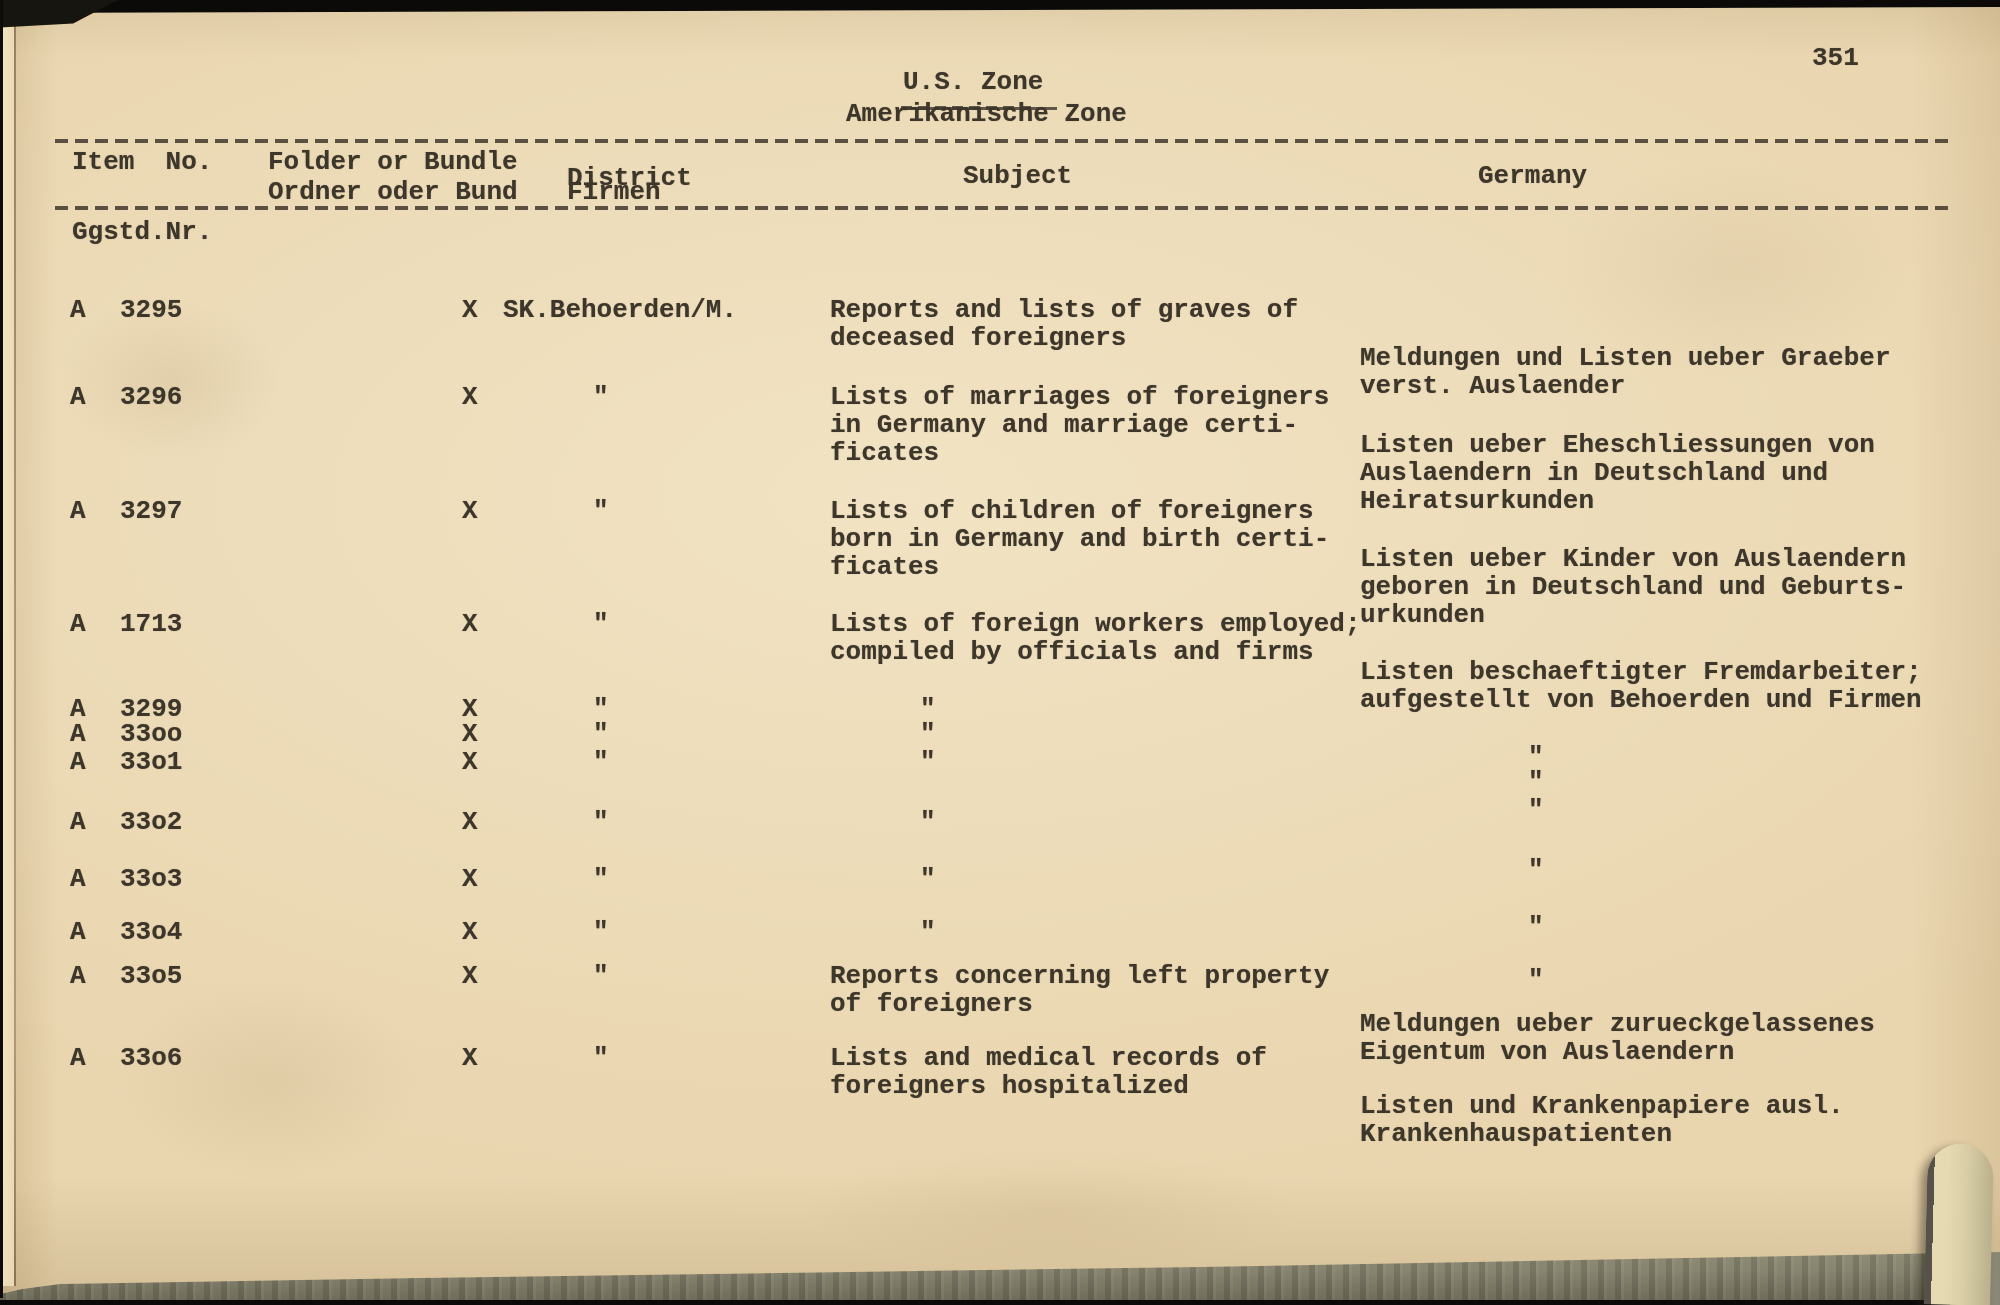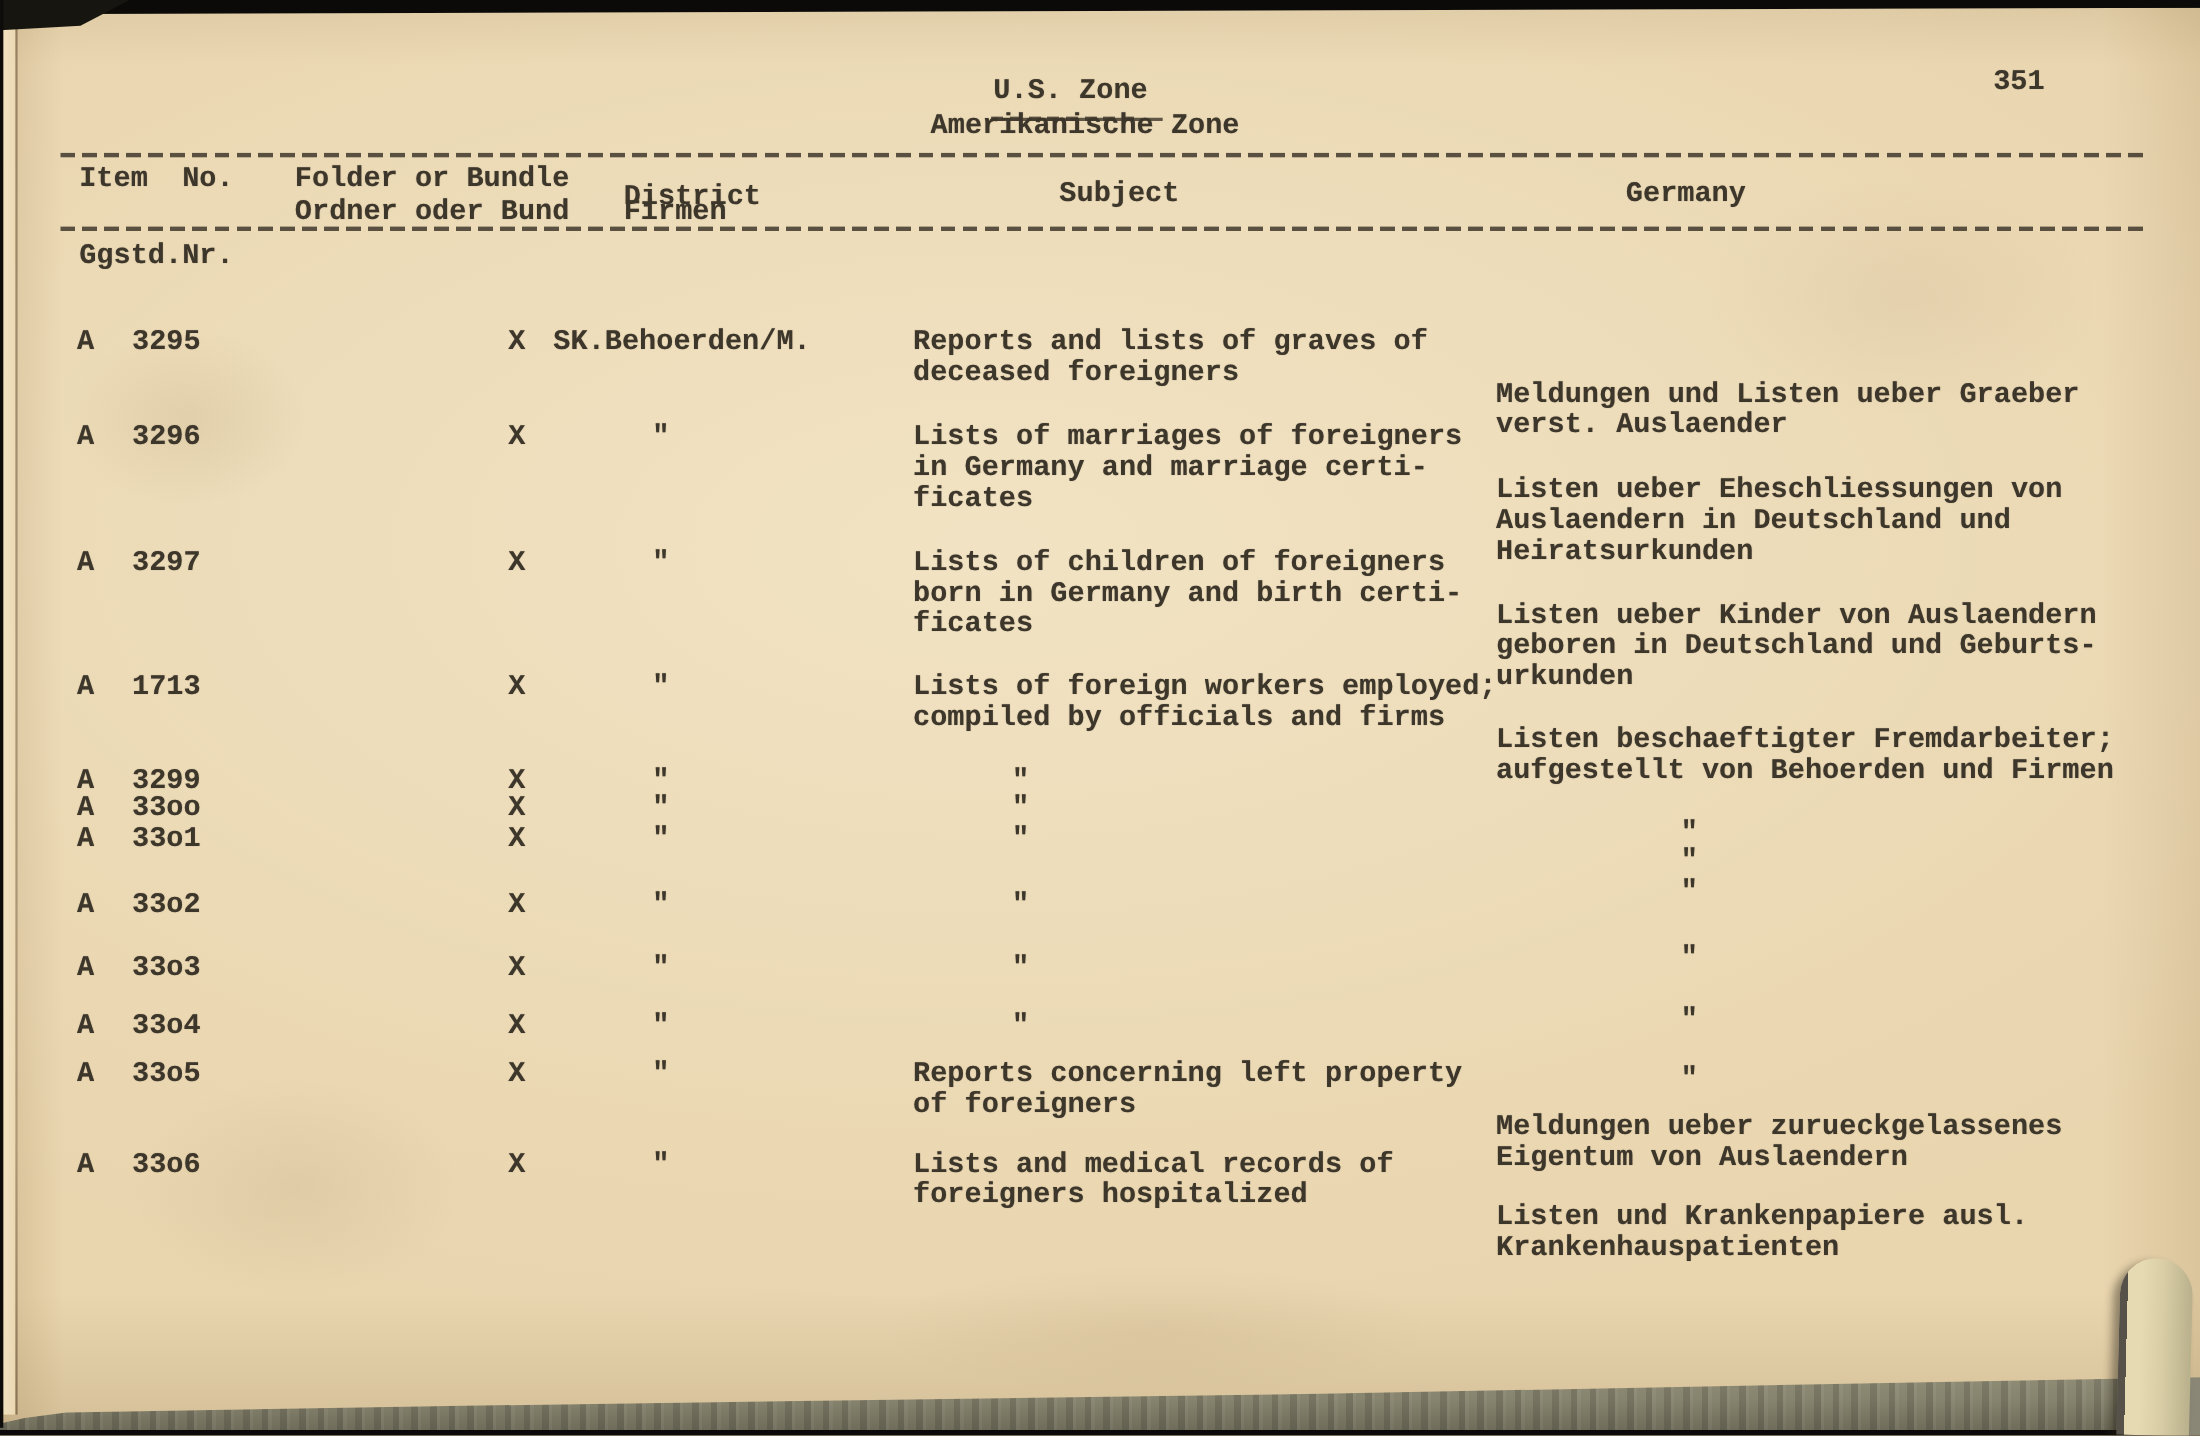--- a/index.html
+++ b/index.html
@@ -65,21 +65,21 @@
   
   .ink{
     color:#3d362b;
     font-weight:700;
     font-size:26px;
     line-height:28px;
     white-space:pre;
     text-shadow:0 0 1px rgba(61,54,43,.45);
   }
   .abs{ position:absolute; }
-  .page-number{ left:1812px; top:60px; }
+  .page-number{ left:1812px; top:44px; }
   .title-en{ left:903px; top:68px; border-bottom:3px solid rgba(61,54,43,.8); padding-right:14px; padding-bottom:11px;}
   .title-underline-dashed{
     position:absolute;left:901px;top:106px;width:136px;height:4px;
     background:repeating-linear-gradient(90deg, rgba(61,54,43,.8) 0 11px, rgba(0,0,0,0) 11px 17px);
   }
   .title-de{ left:846px; top:100px; }
   .rule{
     position:absolute;left:55px;width:1897px;height:4px;
     background:repeating-linear-gradient(90deg, rgba(58,50,39,.82) 0 13px, rgba(0,0,0,0) 13px 20px);
   }

